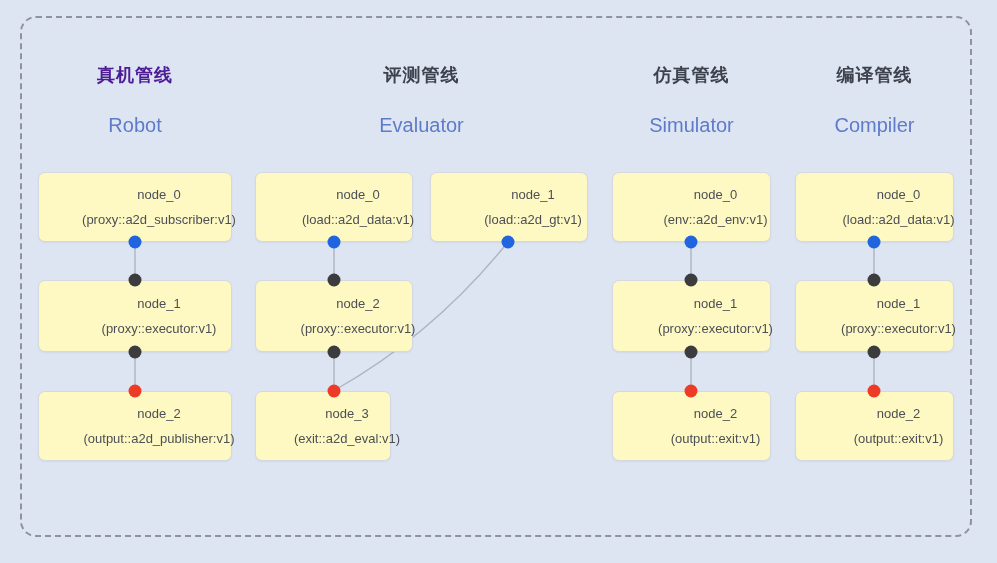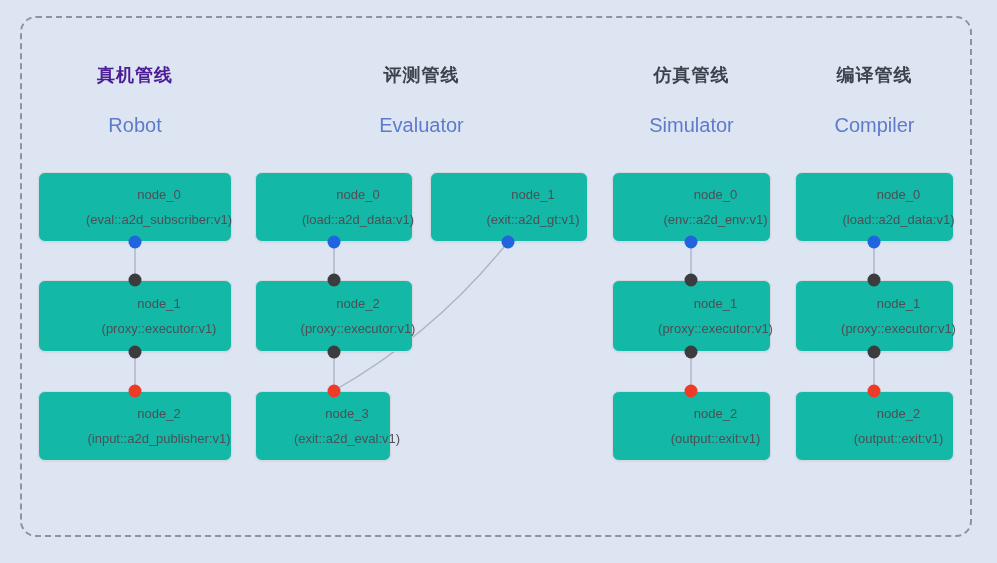--- a/index.html
+++ b/index.html
@@ -47,21 +47,21 @@
     position: absolute;
     width: 100%;
     top: 114px;
     font-size: 20px;
     color: #5e7bc9;
   }
 
   .node {
     position: absolute;
     box-sizing: border-box;
-    background: #14b8a6;
+    background: #fef9c3;
     border: 1px solid #d5d8df;
     border-radius: 7px;
     box-shadow: 0 1px 2px rgba(60,70,100,0.07);
     display: flex;
     flex-direction: column;
     align-items: center;
     justify-content: center;
     gap: 12px;
     text-align: center;
     font-size: 13px;
@@ -111,38 +111,38 @@
     <div class="title-zh" style="color: rgb(62, 66, 76);">仿真管线</div>
     <div class="title-en" style="color: rgb(94, 123, 201);">Simulator</div>
   </div>
   <div class="col-header" style="left:795px; top:0; width:159px; height:160px;">
     <div class="title-zh" style="color: rgb(62, 66, 76);">编译管线</div>
     <div class="title-en" style="color: rgb(94, 123, 201);">Compiler</div>
   </div>
 
   <div class="node" style="left:38px; top:172px; width:194px; height:70px;">
     <span class="node-name">node_0</span>
-    <span class="node-plugin">(eval::a2d_subscriber:v1)</span>
+    <span class="node-plugin">(proxy::a2d_subscriber:v1)</span>
   </div>
   <div class="node" style="left:38px; top:280px; width:194px; height:72px;">
     <span class="node-name">node_1</span>
     <span class="node-plugin">(proxy::executor:v1)</span>
   </div>
   <div class="node" style="left:38px; top:391px; width:194px; height:70px;">
     <span class="node-name">node_2</span>
-    <span class="node-plugin">(input::a2d_publisher:v1)</span>
+    <span class="node-plugin">(output::a2d_publisher:v1)</span>
   </div>
 
   <div class="node" style="left:255px; top:172px; width:158px; height:70px;">
     <span class="node-name">node_0</span>
     <span class="node-plugin">(load::a2d_data:v1)</span>
   </div>
   <div class="node" style="left:430px; top:172px; width:158px; height:70px;">
     <span class="node-name">node_1</span>
-    <span class="node-plugin">(exit::a2d_gt:v1)</span>
+    <span class="node-plugin">(load::a2d_gt:v1)</span>
   </div>
   <div class="node" style="left:255px; top:280px; width:158px; height:72px;">
     <span class="node-name">node_2</span>
     <span class="node-plugin">(proxy::executor:v1)</span>
   </div>
   <div class="node" style="left:255px; top:391px; width:136px; height:70px;">
     <span class="node-name">node_3</span>
     <span class="node-plugin">(exit::a2d_eval:v1)</span>
   </div>
 

